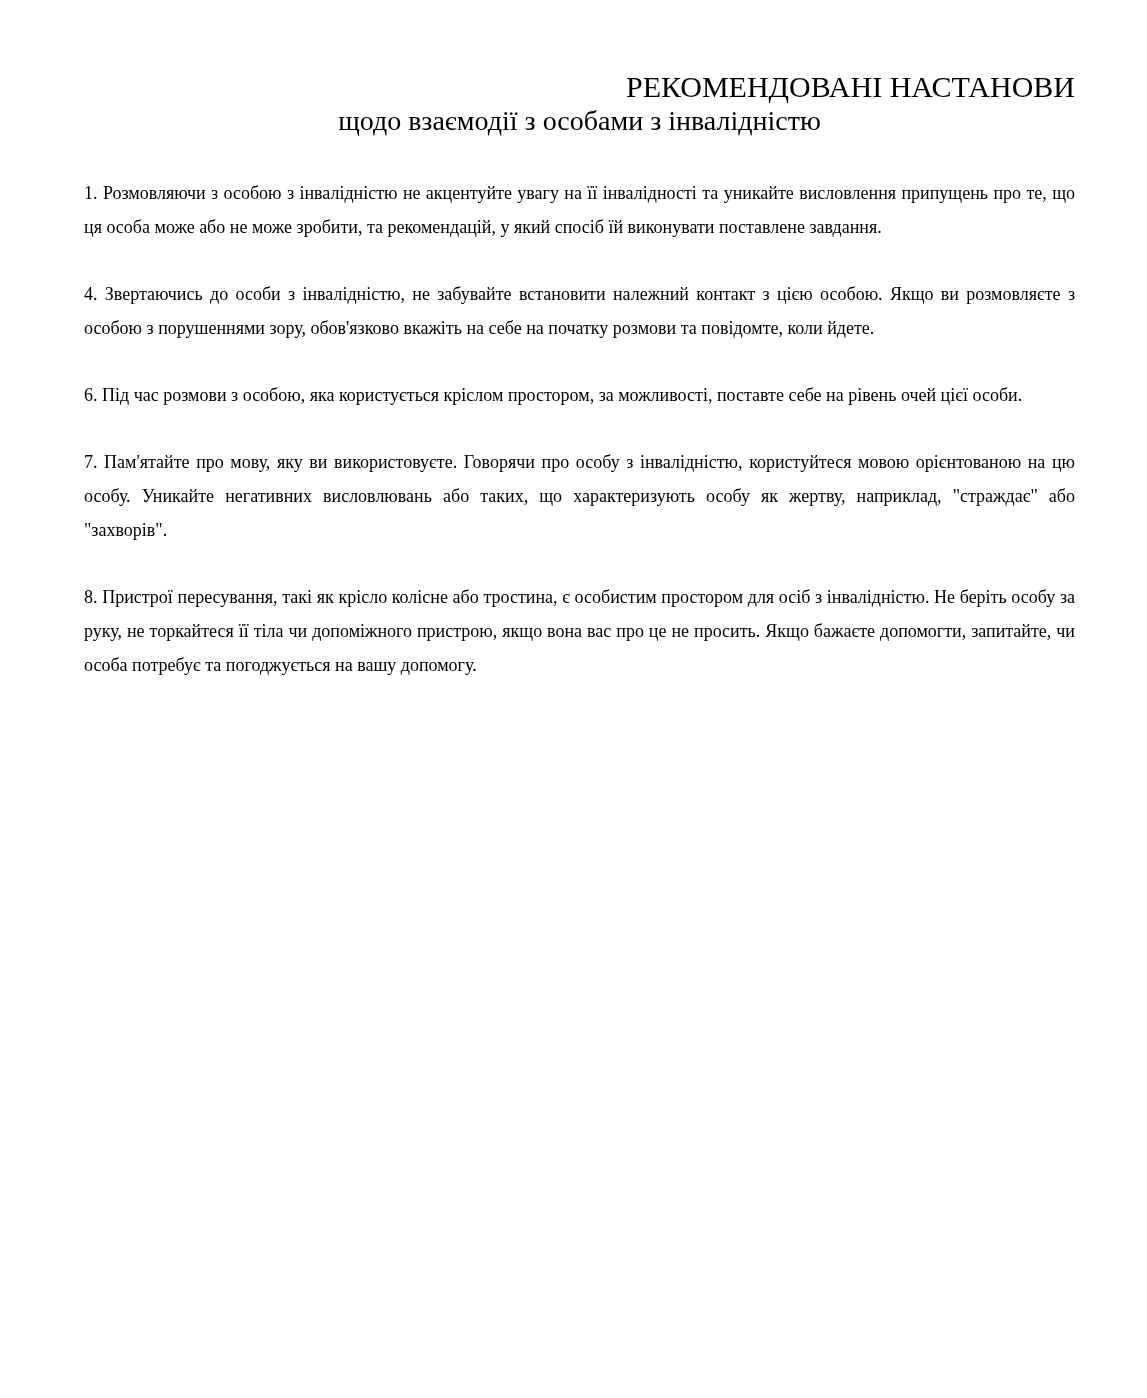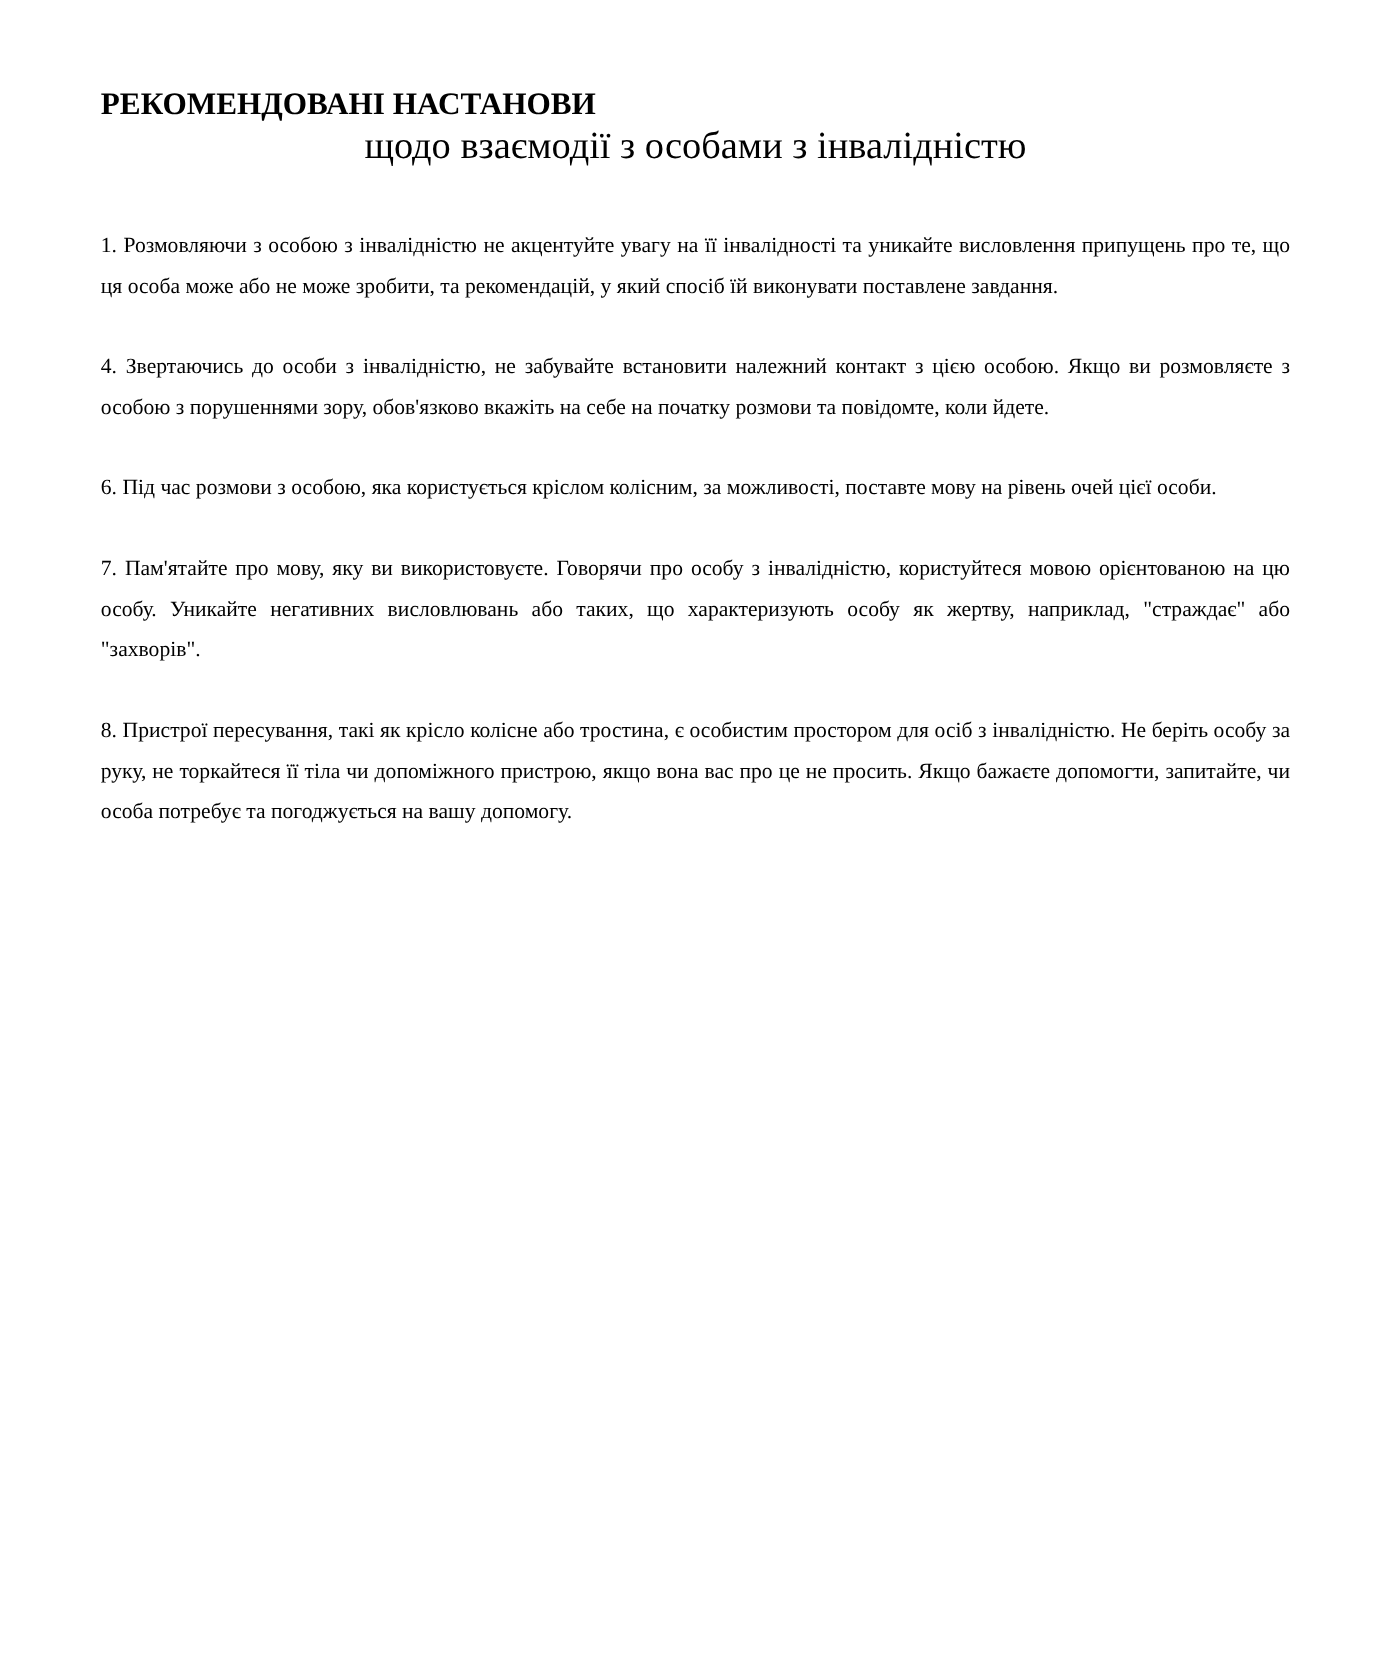--- a/index.html
+++ b/index.html
@@ -15,32 +15,32 @@
       font-family: "Liberation Serif", "DejaVu Serif", serif;
       color: #000000;
     }
     .page {
       position: absolute;
       left: 84px;
       top: 70px;
       width: 991px;
     }
     .title {
-      text-align: left;
-      font-size: 26px;
+      text-align: right;
+      font-size: 30px;
       line-height: 34px;
       margin: 0;
-      font-weight: bold;
+      font-weight: normal;
       letter-spacing: 0px;
     }
     .subtitle {
       text-align: center;
-      font-size: 32px;
+      font-size: 28px;
       line-height: 34px;
-      margin: 0 0 49px 0;
+      margin: 0 0 38px 0;
       font-weight: normal;
     }
     .item {
       font-size: 18px;
       line-height: 34px;
       text-align: justify;
       text-align-last: left;
       margin: 0 0 33px 0;
       word-spacing: 0px;
     }
@@ -55,18 +55,18 @@
   <h1 class="title">РЕКОМЕНДОВАНІ НАСТАНОВИ</h1>
   <h2 class="subtitle">щодо взаємодії з особами з інвалідністю</h2>
 
   <p class="item"><span class="num">1.</span> <span>Розмовляючи з особою з інвалідністю не акцентуйте увагу на її інвалідності та уникайте висловлення припущень про те, що ця особа може або не може зробити, та рекомендацій, у який спосіб їй виконувати поставлене завдання.</span></p>
 
 
 
   <p class="item"><span class="num">4.</span> <span>Звертаючись до особи з інвалідністю, не забувайте встановити належний контакт з цією особою. Якщо ви розмовляєте з особою з порушеннями зору, обов'язково вкажіть на себе на початку розмови та повідомте, коли йдете.</span></p>
 
 
-  <p class="item"><span class="num">6.</span> <span>Під час розмови з особою, яка користується кріслом колісним, за можливості, поставте мову на рівень очей цієї особи.</span></p>
+  <p class="item"><span class="num">6.</span> <span>Під час розмови з особою, яка користується кріслом простором, за можливості, поставте себе на рівень очей цієї особи.</span></p>
 
   <p class="item"><span class="num">7.</span> <span>Пам'ятайте про мову, яку ви використовуєте. Говорячи про особу з інвалідністю, користуйтеся мовою орієнтованою на цю особу. Уникайте негативних висловлювань або таких, що характеризують особу як жертву, наприклад, "страждає" або "захворів".</span></p>
 
   <p class="item"><span class="num">8.</span> <span>Пристрої пересування, такі як крісло колісне або тростина, є особистим простором для осіб з інвалідністю. Не беріть особу за руку, не торкайтеся її тіла чи допоміжного пристрою, якщо вона вас про це не просить. Якщо бажаєте допомогти, запитайте, чи особа потребує та погоджується на вашу допомогу.</span></p>
 </div>
 
 </body></html>

